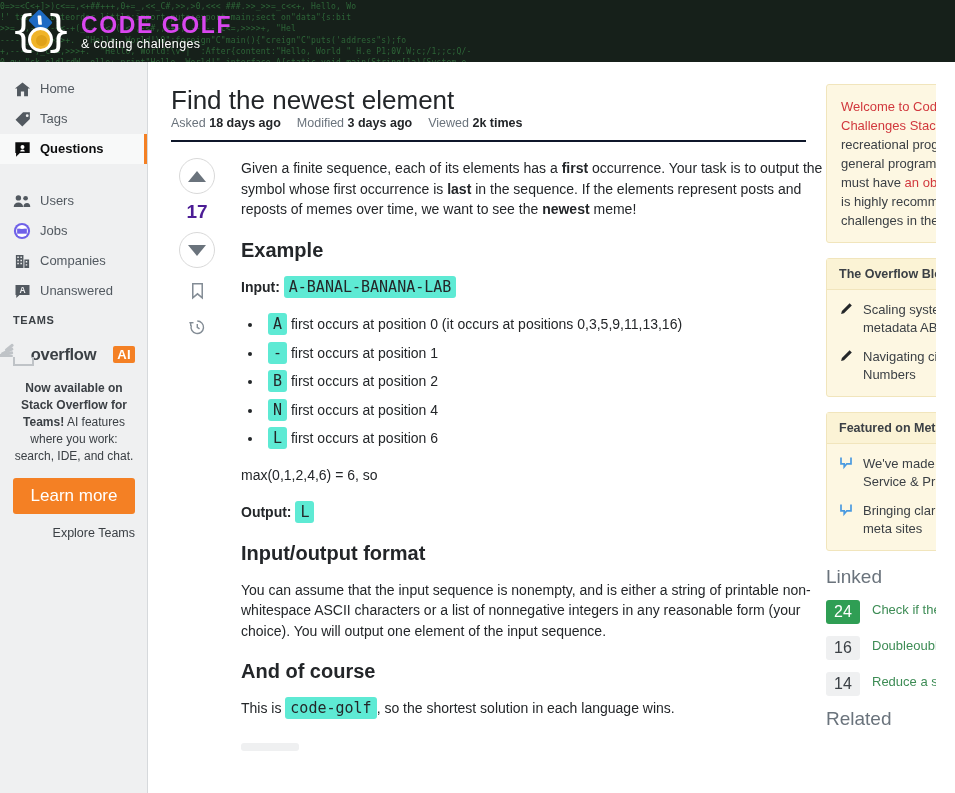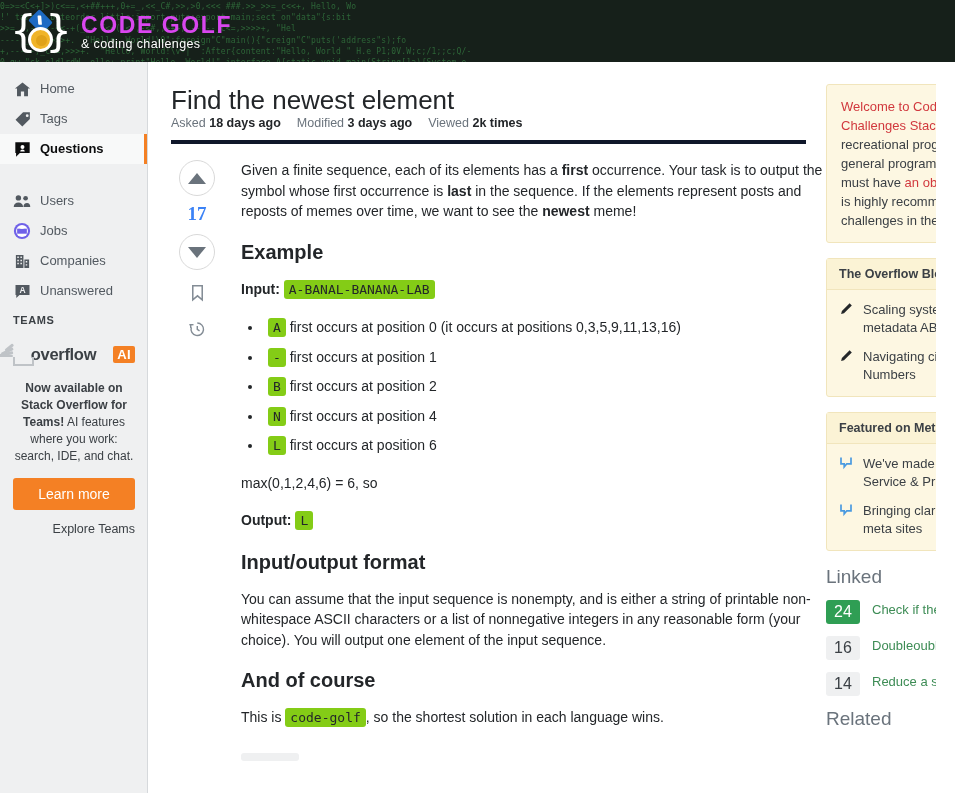--- a/index.html
+++ b/index.html
@@ -128,69 +128,69 @@
   .of-word { font-size: 16.5px; font-weight: 700; color: #3b4045; letter-spacing: -.3px; }
   .of-ai {
     background: #f48024; color: #fff; font-size: 13px; font-weight: 700;
     padding: 1px 4px; border-radius: 2px; letter-spacing: .4px;
   }
   .teams-copy { font-size: 12px; line-height: 17px; color: #3b4045; margin-bottom: 13px; text-align: center; }
   .teams-copy b { font-weight: 700; }
   .learn-btn {
     display: block; width: 100%; text-align: center;
     background: #f48024; color: #ffffff;
-    font-size: 14px; padding: 8px 12px; border: none; border-radius: 3px;
+    font-size: 17px; padding: 8px 12px; border: none; border-radius: 3px;
     cursor: pointer;
   }
   .explore-link {
     display: block; text-align: right; font-size: 12.5px;
     color: #3b4045; margin-top: 12px; cursor: pointer;
   }
 
   
   .main { flex: 1; display: flex; min-width: 0; }
   .content { width: 678px; flex: 0 0 678px; padding: 22px 0 0 23px; }
 
   .q-title {
     font-size: 26px; font-weight: 400; color: #232629;
     line-height: 32px; 
   }
   .q-meta {
     display: flex; gap: 16px; font-size: 12.5px;
     color: #6a737c; padding-bottom: 10px;
-    border-bottom: 4px solid #0f172a;
+    border-bottom: 2px solid #0f172a;
     margin-right: 20px;
   }
   .q-meta b { color: #232629; font-weight: 700; }
 
   .post { display: flex; padding-top: 16px; }
   .votes { width: 52px; flex: 0 0 52px; display: flex; flex-direction: column; align-items: center; }
   .vote-arrow {
     width: 36px; height: 36px; border-radius: 50%;
     border: 1px solid #d9d9d9; display: flex;
     align-items: center; justify-content: center; cursor: pointer;
   }
   .tri-up { width: 0; height: 0; border-left: 9px solid transparent; border-right: 9px solid transparent; border-bottom: 11px solid #6a737c; }
   .tri-down { width: 0; height: 0; border-left: 9px solid transparent; border-right: 9px solid transparent; border-top: 11px solid #6a737c; }
-  .vote-count { font-size: 19px; font-weight: 700; color: #3b82f6; margin: 7px 0 9px; font-family: Liberation Serif, serif; }
+  .vote-count { font-size: 19px; font-weight: 700; color: #4c1d95; margin: 7px 0 9px; }
   .post-icon { margin-top: 14px; cursor: pointer; }
 
   .body { flex: 1; padding-left: 18px; font-size: 14px; line-height: 20.5px; color: #232629; min-width: 0; }
   .body p { margin-bottom: 17px; }
   .body b { font-weight: 700; }
   .body h2 {
     font-size: 20px; font-weight: 700; line-height: 26px;
     margin: 12px 0 14px;
   }
   .body ul { list-style: disc; margin: 0 0 16px 22px; }
   .body li { margin-bottom: 8px; padding-left: 5px; }
   code {
     font-family: "DejaVu Sans Mono", monospace;
-    background: #84cc16; color: #242729;
-    font-size: 13px; padding: 2px 5px; border-radius: 3px;
+    background: #5eead4; color: #242729;
+    font-size: 15px; padding: 2px 5px; border-radius: 3px;
     white-space: nowrap;
   }
   .tag-chip {
     display: inline-block; margin-top: 6px;
     background: #eff0f1; border-radius: 3px;
     height: 8px; width: 58px;
   }
 
   
   .rail { width: 110px; flex: 0 0 110px; padding-top: 22px; overflow: hidden; }

